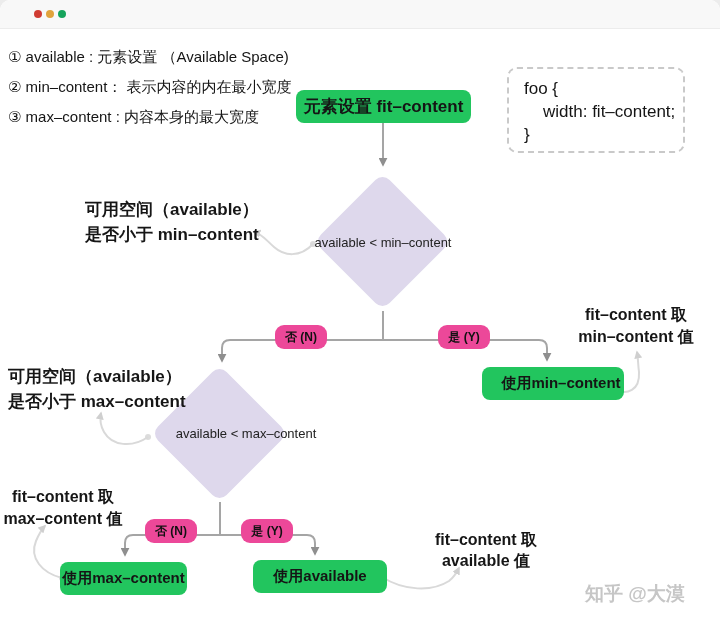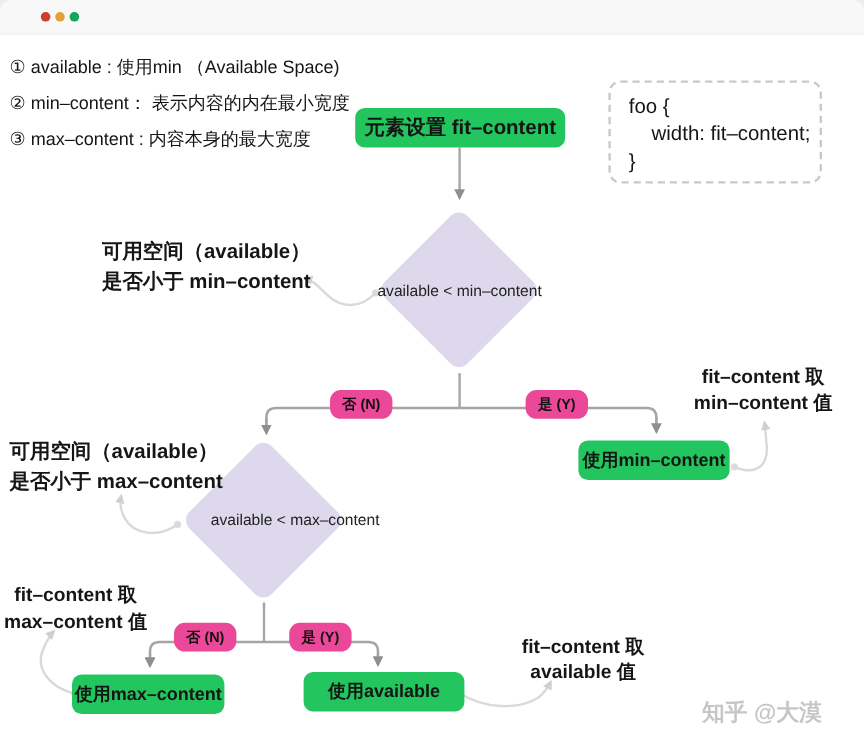--- a/index.html
+++ b/index.html
@@ -28,21 +28,21 @@
     border:2px dashed #c9c9c9;border-radius:10px;padding:8px 0 0 15px;
     font-size:17px;line-height:23px;font-weight:500;z-index:2;
   }
   .code-indent{padding-left:19px;}
   
   .node{
     position:absolute;background:#22c55e;border-radius:8px;z-index:2;
     display:flex;align-items:center;justify-content:center;font-weight:600;
   }
   #start{left:296px;top:90px;width:175px;height:33px;font-size:17px;}
-  #use-min{left:482px;top:367px;width:126px;height:33px;font-size:15px;}
+  #use-min{left:482px;top:367px;width:126px;height:33px;font-size:15px;padding-left:16px;}
   #use-max{left:60px;top:562px;width:127px;height:33px;font-size:15px;}
   #use-available{left:253px;top:560px;width:134px;height:33px;font-size:15px;}
   
   .diamond{position:absolute;width:97px;height:97px;background:#ded8ec;border-radius:10px;transform:rotate(45deg);z-index:1;}
   #d1{left:334px;top:193px;}
   #d2{left:171px;top:385px;}
   .diamond-label{position:absolute;transform:translate(-50%,-50%);font-size:13px;white-space:nowrap;z-index:2;color:#222;}
   #d1-label{left:383px;top:242px;}
   #d2-label{left:220px;top:433px;margin-left:26px;}
   
@@ -106,21 +106,21 @@
       <circle cx="612" cy="389" r="3" fill="#dcdcdc" stroke="none"></circle>
       <path d="M612 389 C628 396 640 390 639 372 C638 364 638 357 637 352" marker-end="url(#mLight)"></path>
       <circle cx="62" cy="578" r="3" fill="#dcdcdc" stroke="none"></circle>
       <path d="M62 578 C42 573 29 558 36 541 C39 534 42 529 45 526" marker-end="url(#mLight)"></path>
       <circle cx="382" cy="577" r="3" fill="#dcdcdc" stroke="none"></circle>
       <path d="M382 577 C404 591 432 592 449 581 C454 577 457 572 459 568" marker-end="url(#mLight)"></path>
     </g>
   </svg>
 
   <div class="notes">
-    <div>① available : 使用min （Available Space)</div>
+    <div>① available : 元素设置 （Available Space)</div>
     <div>② min–content： 表示内容的内在最小宽度</div>
     <div>③ max–content : 内容本身的最大宽度</div>
   </div>
 
   <div class="code-box">
     <div>foo {</div>
     <div class="code-indent">width: fit–content;</div>
     <div>}</div>
   </div>
 

